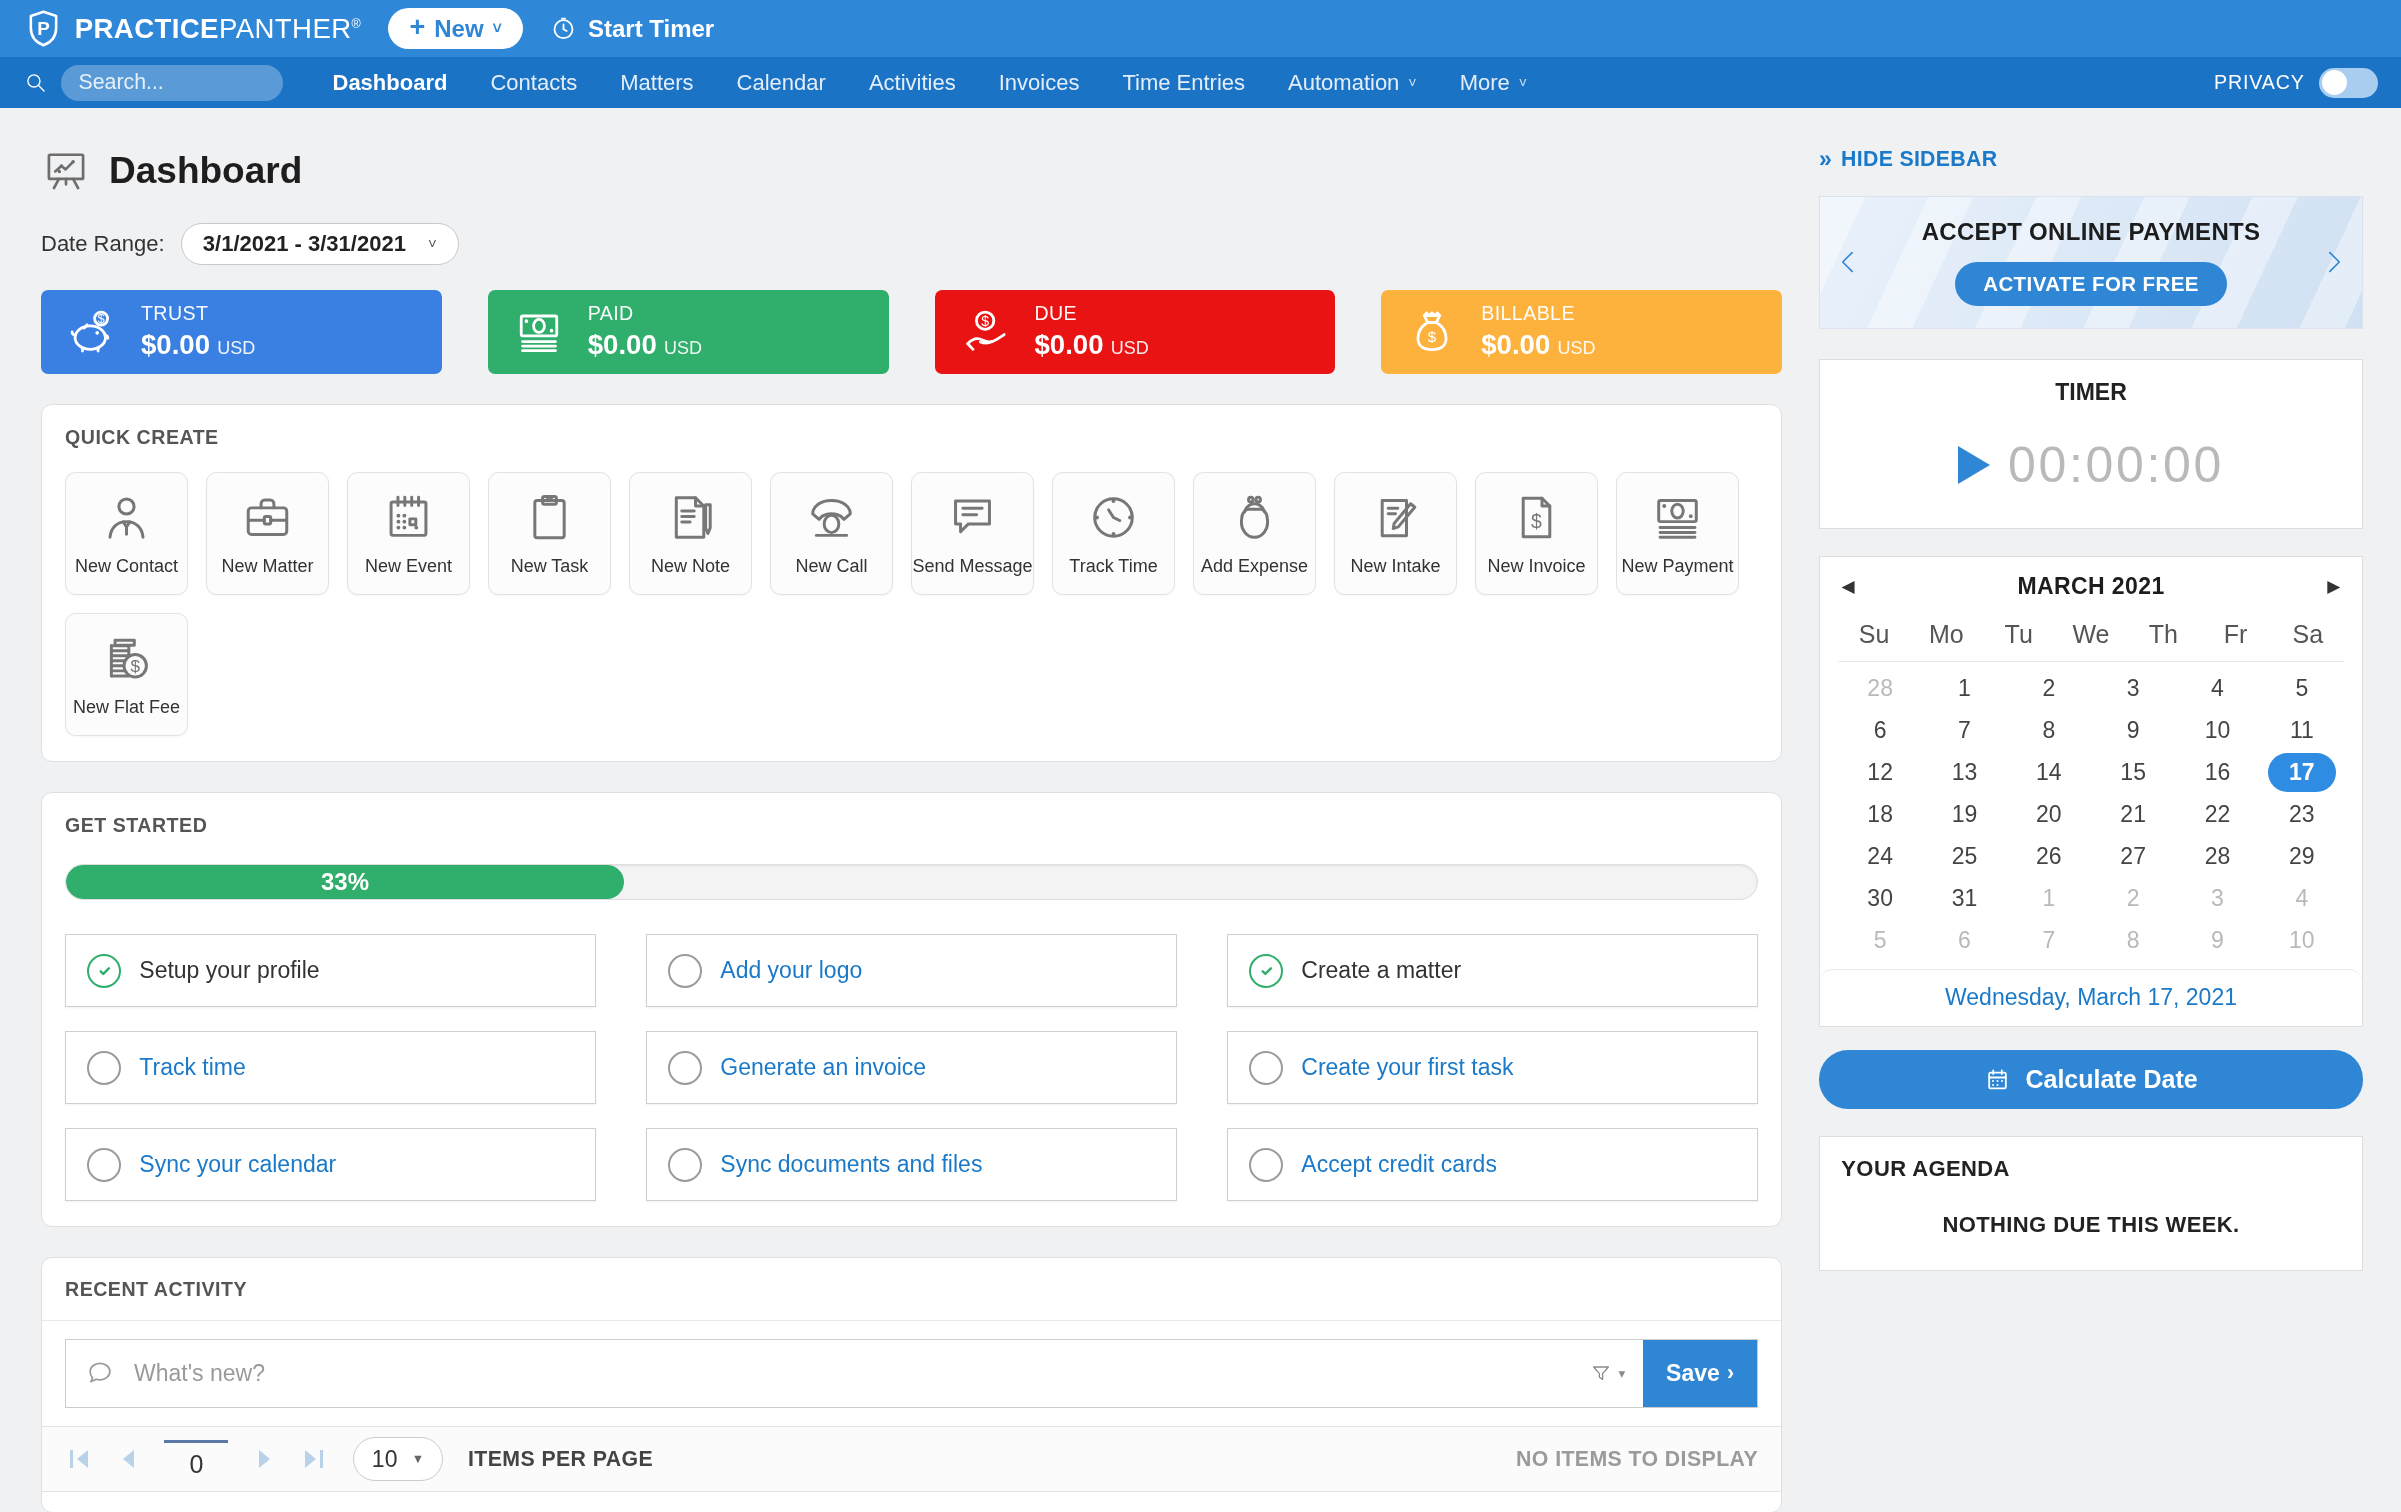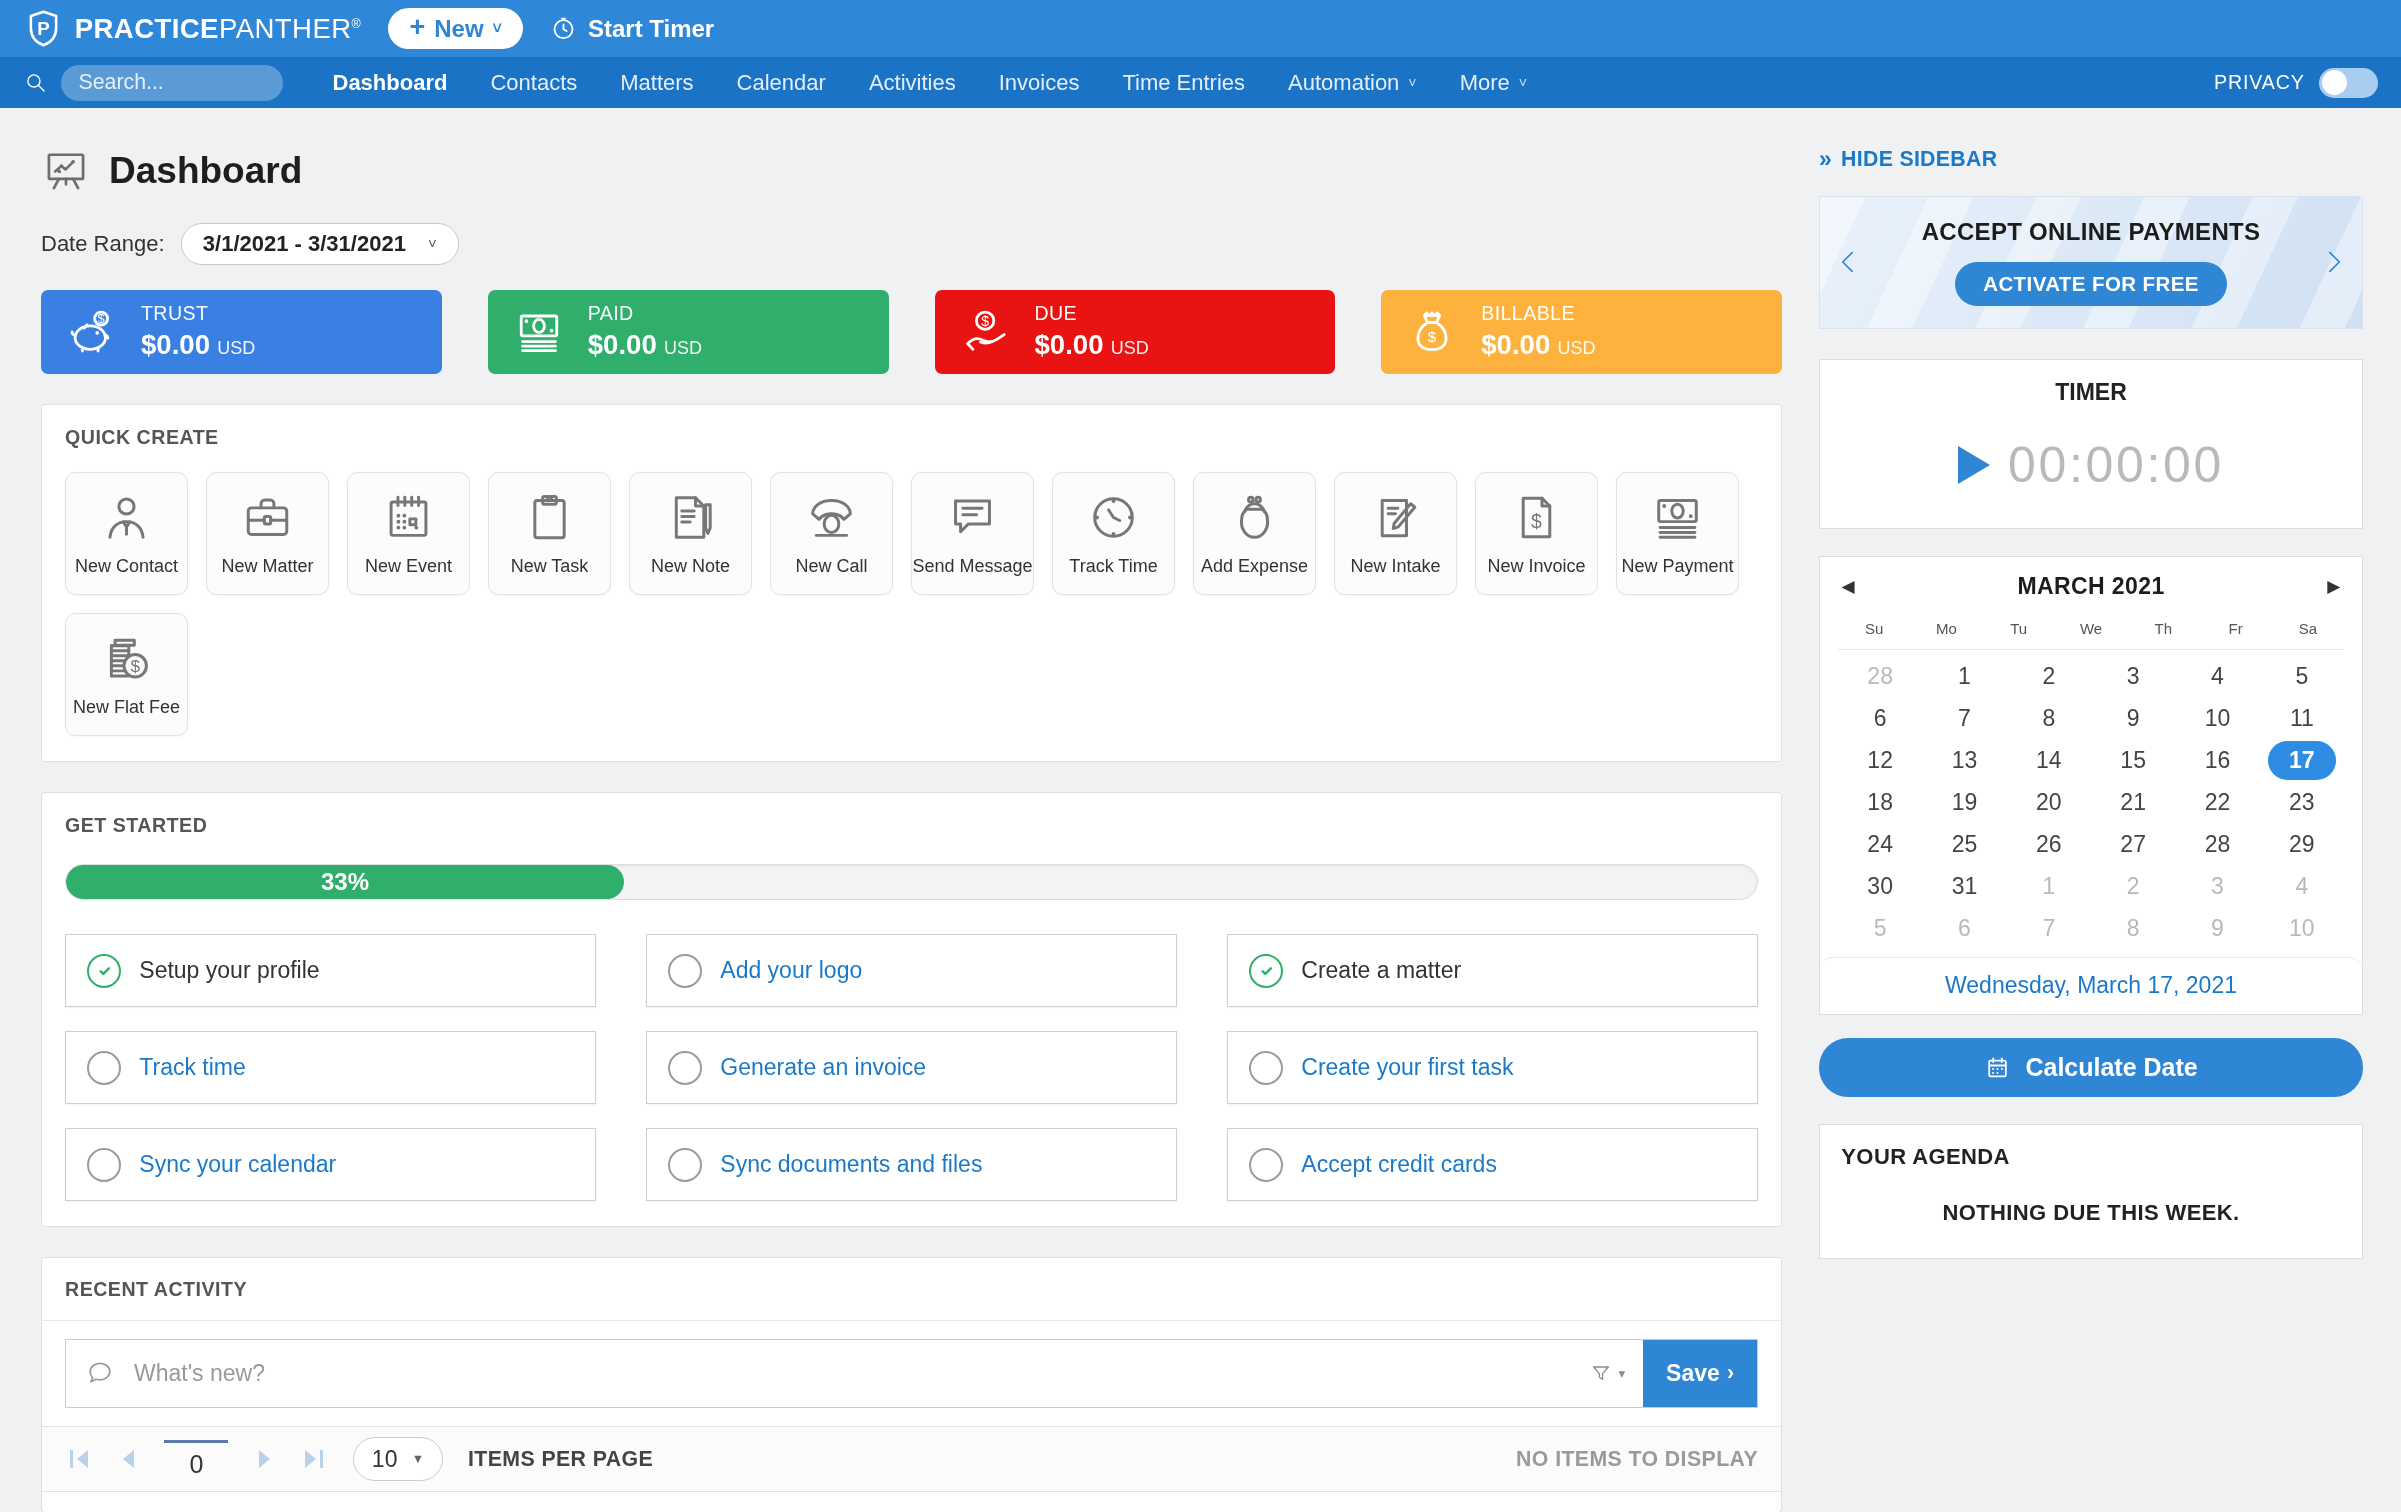--- a/index.html
+++ b/index.html
@@ -54,21 +54,21 @@
 
   
   .stats { display:flex; gap:46px; margin-top:25px; }
   .stat-card { width:401px; height:84px; border-radius:7.1px; color:#fff; display:flex; align-items:center; padding:0 25px; gap:23px; cursor:pointer; }
   .stat-card svg { width:52px; height:52px; flex:none; }
   .stat-label { font-size:19.6px; letter-spacing:0.4px; opacity:.97; }
   .stat-amount { font-size:27.6px; font-weight:700; margin-top:4.4px; }
   .stat-cur { font-size:18px; font-weight:400; opacity:.92; margin-left:7.1px; }
 
   
-  .panel { background:#fff; border:0.9px solid #e0e0e0; border-radius:4px; margin-top:30px; }
+  .panel { background:#fff; border:0.9px solid #e0e0e0; border-radius:11px; margin-top:30px; }
   .panel-pad { padding:21.3px 23px 25px; }
   .panel h2 { font-size:19.6px; font-weight:700; color:#555; letter-spacing:0.5px; }
 
   
   .qc-grid { display:flex; flex-wrap:wrap; gap:18px; margin-top:23px; }
   .tile { width:123px; height:123px; border:0.9px solid #e2e2e2; border-radius:10.7px; background:#fcfcfc;
     box-shadow:0 0.9px 1.8px rgba(0,0,0,.04); display:flex; flex-direction:column; align-items:center; justify-content:center; cursor:pointer; }
   .tile svg { width:55px; height:55px; color:#777; }
   .tile .t-label { font-size:18px; color:#333; margin-top:10.7px; }
 
@@ -135,21 +135,21 @@
   .timer-row { margin-top:30px; display:flex; align-items:center; justify-content:center; gap:18px; }
   .play { width:0; height:0; border-top:19.6px solid transparent; border-bottom:19.6px solid transparent;
     border-left:32px solid #2e86d5; cursor:pointer; }
   .timer-time { font-size:50px; color:#b9b9b9; letter-spacing:2.7px; }
 
   .cal-card { margin-top:27px; background:#fff; border:0.9px solid #ddd; padding:16px 18px 0; }
   .cal-head { display:flex; align-items:center; }
   .cal-nav { font-size:17px; color:#333; cursor:pointer; padding:0 3.6px; }
   .cal-month { flex:1; text-align:center; font-size:23px; font-weight:700; color:#1d1d1d; letter-spacing:0.4px; }
   .cal-weekdays { display:grid; grid-template-columns:repeat(7,1fr); margin-top:19.6px; padding-bottom:12.5px; border-bottom:0.9px solid #e8e8e8; }
-  .cal-weekdays span { text-align:center; font-size:15px; color:#555; }
+  .cal-weekdays span { text-align:center; font-size:25px; color:#555; }
   .cal-days { display:grid; grid-template-columns:repeat(6,1fr); padding-top:5.3px; }
   .day-cell { height:42px; display:flex; align-items:center; justify-content:center; font-size:23px; color:#444; cursor:pointer; }
   .day-cell.muted { color:#b9b9b9; }
   .day-pill { display:inline-flex; align-items:center; justify-content:center; width:68px; height:39px;
     border-radius:19.6px; background:#2e8ce2; color:#fff; font-weight:700; }
   .cal-footer { margin:7.1px -18px 0; border-top:0.9px solid #e8e8e8; height:57px; display:flex; align-items:center;
     justify-content:center; font-size:23px; color:#1a79c8; cursor:pointer;border-radius:13px; }
 
   .calc-btn { margin-top:23px; width:100%; height:59px; border:none; border-radius:29px; background:#2e86d5; color:#fff;
     font-size:25px; font-weight:600; display:flex; align-items:center; justify-content:center; gap:14.2px; cursor:pointer; font-family:inherit; }

